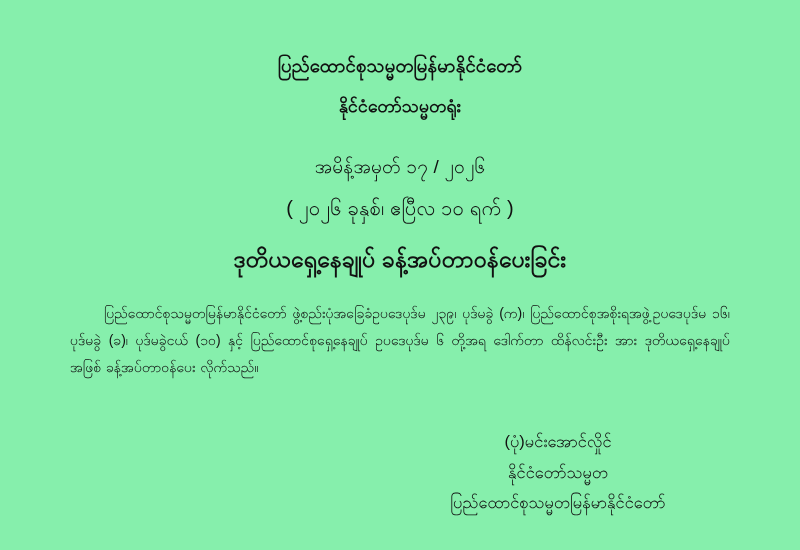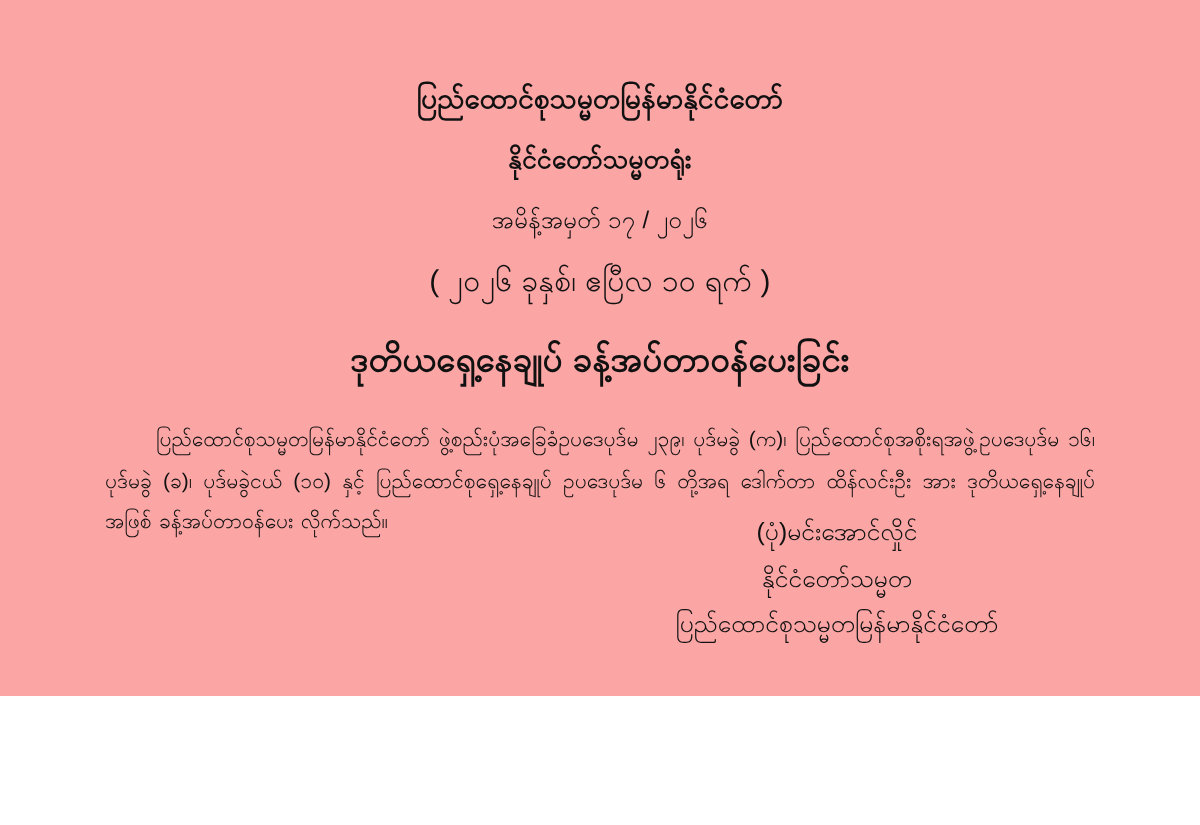--- a/index.html
+++ b/index.html
@@ -10,45 +10,45 @@
     width: 800px;
     height: 550px;
     background: #ffffff;
     font-family: "Liberation Sans", sans-serif;
     color: #111111;
     overflow: hidden;
   }
   .page {
     position: relative;
     width: 800px;
-    height: 464px;
-    background: #fca5a5;
+    height: 550px;
+    background: #86efac;
     box-sizing: border-box;
     padding: 52px 70px 20px 70px;
   }
   .header-block {
     text-align: center;
   }
   .line {
     font-size: 17px;
     line-height: 1.55;
     letter-spacing: 0.2px;
   }
   .title-1 {
     font-size: 18.5px;
     font-weight: bold;
     margin-bottom: 12px;
   }
   .title-2 {
     font-size: 17.5px;
     font-weight: bold;
-    margin-bottom: 16px;
+    margin-bottom: 32px;
   }
   .ref-line {
-    font-size: 16px;
+    font-size: 19px;
     margin-bottom: 12px;
   }
   .date-line {
     font-size: 16.5px;
     margin-bottom: 6px;
   }
   .date-line-alt {
     font-size: 20px;
     margin-bottom: 18px;
   }

